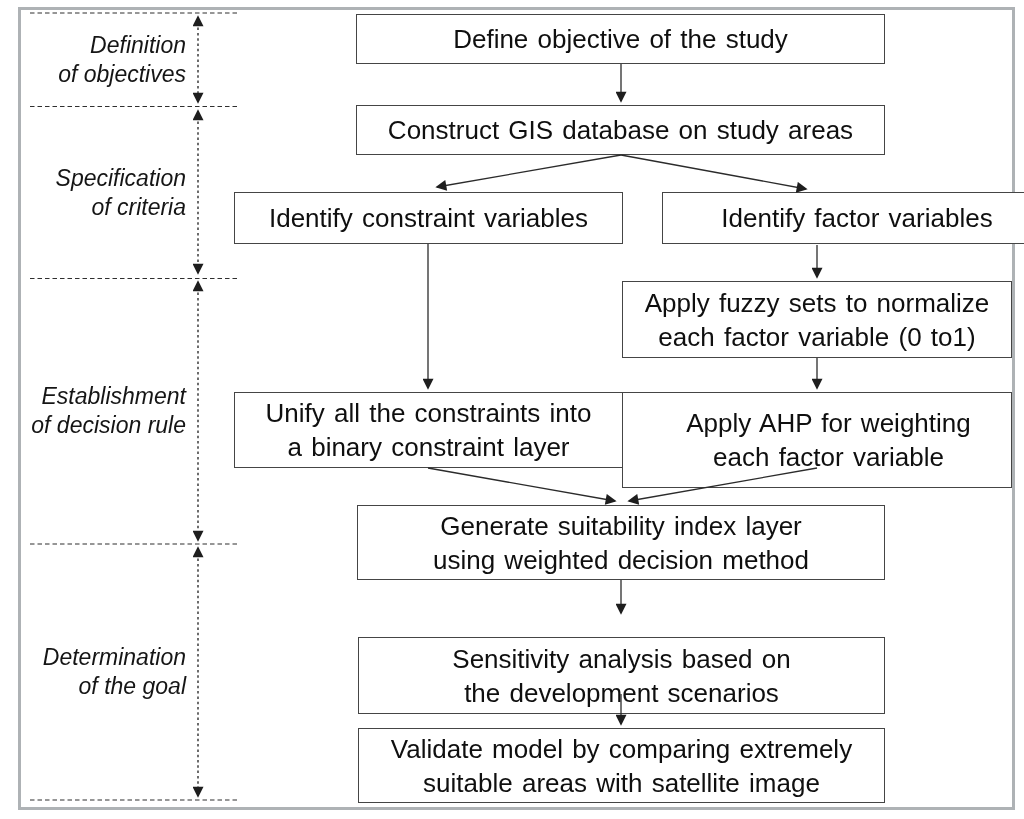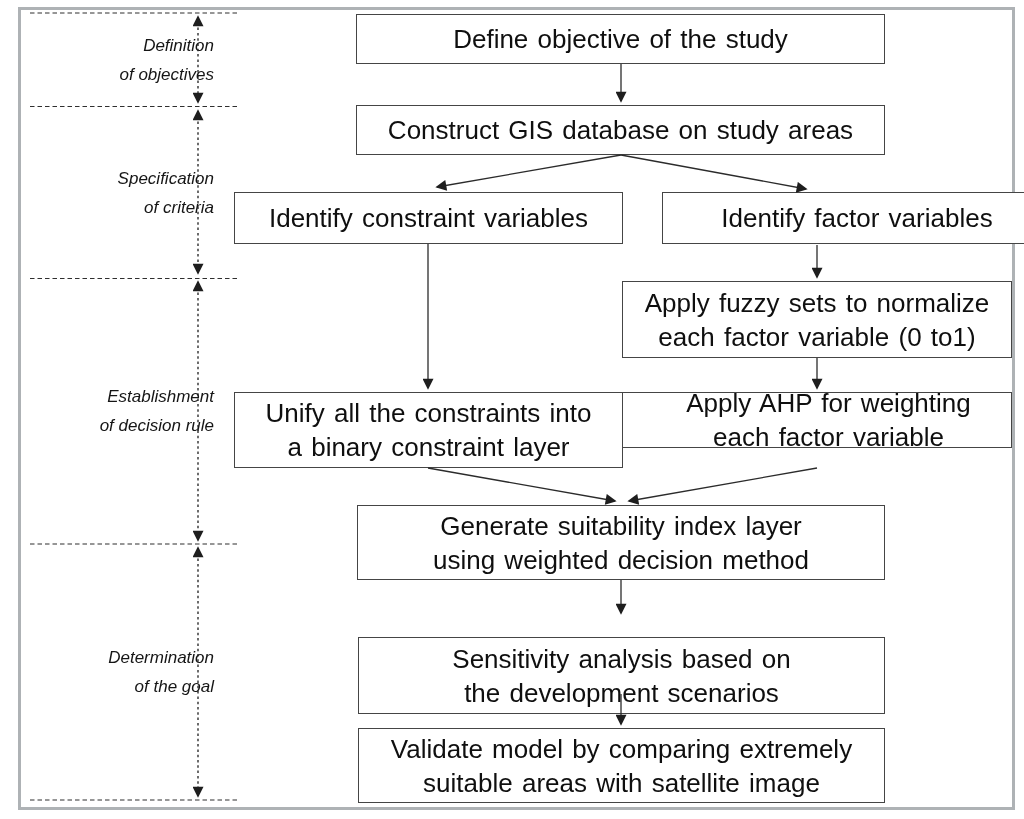--- a/index.html
+++ b/index.html
@@ -34,36 +34,35 @@
     color: #0f0f0f;
     box-sizing: border-box;
     z-index: 2;
   }
   .b-define    { left: 356px; top:  14px; width: 529px; height: 50px; }
   .b-construct { left: 356px; top: 105px; width: 529px; height: 50px; }
   .b-constr    { left: 234px; top: 192px; width: 389px; height: 52px; }
   .b-factor    { left: 622px; top: 192px; width: 390px; height: 52px; margin-left: 40px; }
   .b-fuzzy     { left: 622px; top: 281px; width: 390px; height: 77px; }
   .b-unify     { left: 234px; top: 392px; width: 389px; height: 76px; }
-  .b-ahp       { left: 622px; top: 392px; width: 390px; height: 56px; padding-left: 23px; }
+  .b-ahp       { left: 622px; top: 392px; width: 390px; height: 96px; padding-left: 23px; }
   .b-generate  { left: 357px; top: 505px; width: 528px; height: 75px; }
   .b-sens      { left: 358px; top: 637px; width: 527px; height: 77px; }
   .b-validate  { left: 358px; top: 728px; width: 527px; height: 75px; }
   .phase-label {
     position: absolute;
     left: 28px;
     width: 158px;
     text-align: right;
     font-style: italic;
-    font-size: 17px;
+    font-size: 23px;
     line-height: 29px;
     white-space: pre-line;
     color: #151515;
     z-index: 2;
-    margin-left: 28px;
   }
   .p-0 { top:  31px; }
   .p-1 { top: 164px; }
   .p-2 { top: 382px; text-align: right; }
   .p-3 { top: 643px; }
   #arrows {
     position: absolute;
     left: 0; top: 0;
     width: 1024px; height: 819px;
     z-index: 3;

